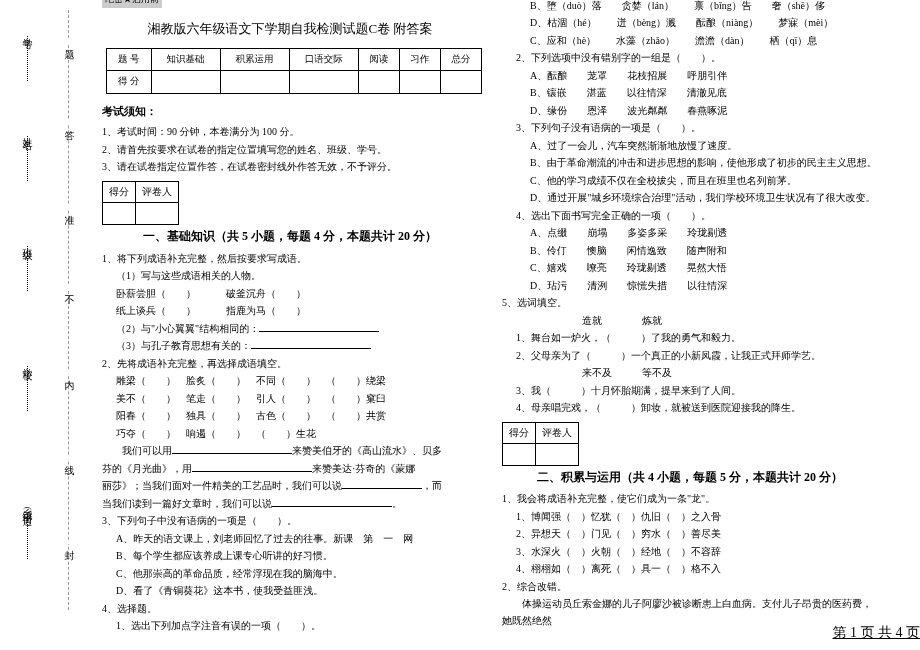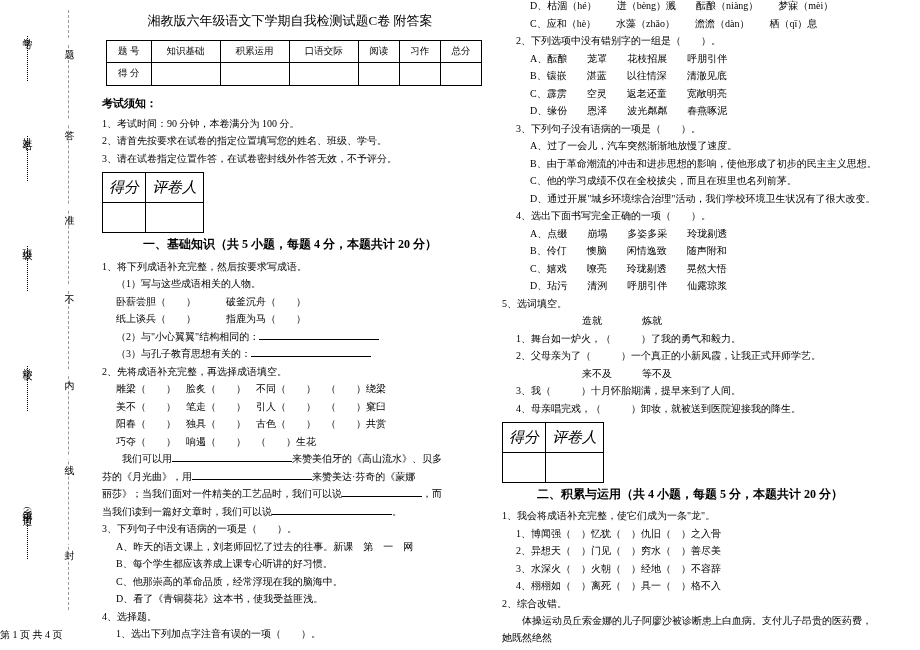--- a/index.html
+++ b/index.html
@@ -97,22 +97,21 @@
       font-size: 11px;
       margin: 4px 0;
     }
     .score-box {
       border-collapse: collapse;
       margin: 5px 0 2px;
     }
     .score-box td {
       border: 1px solid #000;
       padding: 2px 6px;
-      font-size: 15px;
-      font-style: italic;
+      font-size: 10px;
     }
     .part-title {
       text-align: center;
       font-weight: bold;
       font-size: 12px;
       margin: 2px 0 4px;
     }
     .q { margin: 1px 0; }
     .indent1 { padding-left: 14px; }
     .indent2 { padding-left: 28px; }
@@ -121,22 +120,23 @@
       border-bottom: 1px solid #000;
       min-width: 40px;
       height: 10px;
       vertical-align: baseline;
     }
     .blank-long { min-width: 120px; }
     .footer {
       position: absolute;
       bottom: 8px;
       width: 100%;
-      text-align: left;
-      font-size: 10px;
+      text-align: right;
+      font-size: 14px;
+      text-decoration: underline;
     }
   </style>
 </head>
 <body>
 
 <div class="binding-edge">
   <div class="fold-col">
     <div class="fold-dash"></div>
     <span class="fold-text" style="top:30px">题</span>
     <span class="fold-text" style="top:110px">答</span>
@@ -244,32 +244,31 @@
     
   </div>
 
   <div class="col">
     <div class="q indent2">B、堕（duò）落　　贪婪（lán）　　禀（bǐng）告　　奢（shē）侈</div>
     <div class="q indent2">D、枯涸（hé）　　迸（bèng）溅　　酝酿（niàng）　　梦寐（mèi）</div>
     <div class="q indent2">C、应和（hè）　　水藻（zhǎo）　　澹澹（dàn）　　栖（qī）息</div>
     <div class="q indent1">2、下列选项中没有错别字的一组是（　　）。</div>
     <div class="q indent2">A、酝酿　　茏罩　　花枝招展　　呼朋引伴</div>
     <div class="q indent2">B、镶嵌　　湛蓝　　以往情深　　清澈见底</div>
-    <div class="q indent2">C、霹雳　　空灵　　返老还童　　宽敞明亮</div>
     <div class="q indent2">D、缘份　　恩泽　　波光粼粼　　春燕啄泥</div>
     <div class="q indent1">3、下列句子没有语病的一项是（　　）。</div>
     <div class="q indent2">A、过了一会儿，汽车突然渐渐地放慢了速度。</div>
     <div class="q indent2">B、由于革命潮流的冲击和进步思想的影响，使他形成了初步的民主主义思想。</div>
     <div class="q indent2">C、他的学习成绩不仅在全校拔尖，而且在班里也名列前茅。</div>
     <div class="q indent2">D、通过开展"城乡环境综合治理"活动，我们学校环境卫生状况有了很大改变。</div>
     <div class="q indent1">4、选出下面书写完全正确的一项（　　）。</div>
     <div class="q indent2">A、点缀　　崩塌　　多姿多采　　玲珑剔透</div>
     <div class="q indent2">B、伶仃　　懊脑　　闲情逸致　　随声附和</div>
     <div class="q indent2">C、嬉戏　　嘹亮　　玲珑剔透　　晃然大悟</div>
-    <div class="q indent2">D、玷污　　清洌　　呼朋引伴　　仙露琼浆</div>
+    <div class="q indent2">D、玷污　　清洌　　惊慌失措　　以往情深</div>
     <div class="q">5、选词填空。</div>
     <div class="q">　　　　　　　　造就　　　　炼就</div>
     <div class="q indent1">1、舞台如一炉火，（　　　）了我的勇气和毅力。</div>
     <div class="q indent1">2、父母亲为了（　　　）一个真正的小新凤霞，让我正式拜师学艺。</div>
     <div class="q">　　　　　　　　来不及　　　等不及</div>
     <div class="q indent1">3、我（　　　）十月怀胎期满，提早来到了人间。</div>
     <div class="q indent1">4、母亲唱完戏，（　　　）卸妆，就被送到医院迎接我的降生。</div>
 
     <table class="score-box">
       <tbody>

